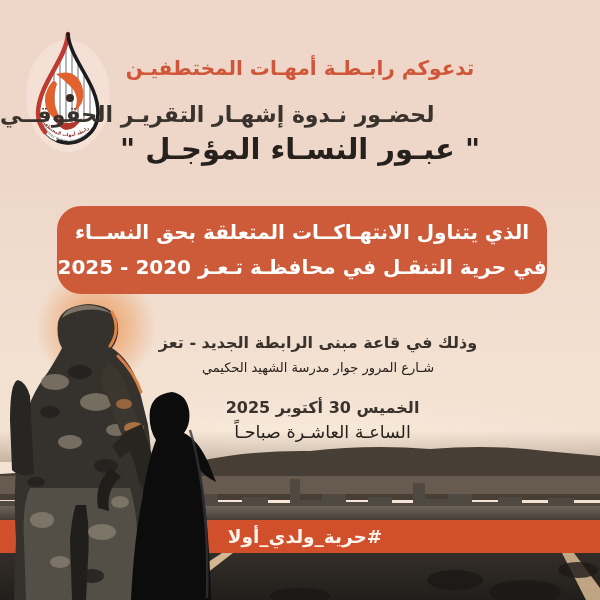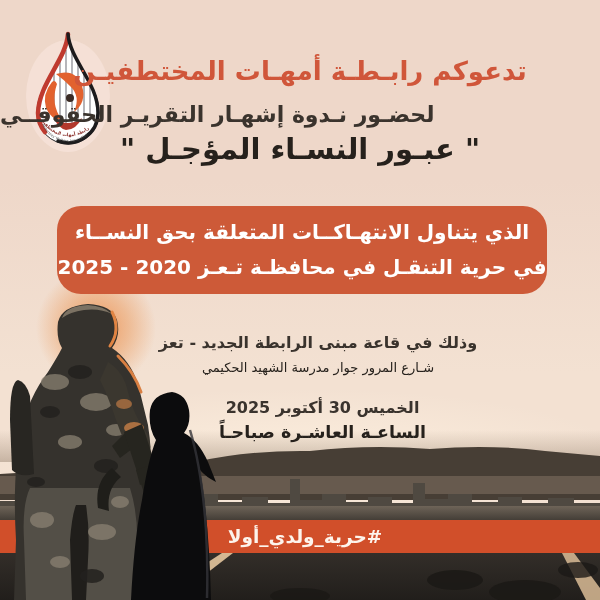--- a/index.html
+++ b/index.html
@@ -6,38 +6,38 @@
   *{box-sizing:border-box;}
   #poster{
     position:relative;width:600px;height:600px;overflow:hidden;
     font-family:"DejaVu Sans",sans-serif;
     background:linear-gradient(180deg,var(--bg-top) 0%,var(--bg-top) 30%,var(--bg-mid) 62%,var(--bg-mid) 100%);
   }
   .abs{position:absolute;}
   .rtl{direction:rtl;unicode-bidi:plaintext;}
   
   .invite-line{top:56px;left:0;width:600px;text-align:center;
-    font-size:26px;font-weight:700;color:var(--accent-text);letter-spacing:-0.5px;}
+    font-size:20px;font-weight:700;color:var(--accent-text);letter-spacing:-0.5px;}
   .occasion-line{top:102px;left:0;width:600px;text-align:left;
     font-size:22px;font-weight:600;color:var(--ink-soft);}
   .report-title{top:132px;left:0;width:600px;text-align:center;
     font-size:29px;font-weight:800;color:var(--ink);}
   
   .banner{top:206px;left:57px;width:490px;height:88px;border-radius:24px;
     background:var(--accent-box);display:flex;flex-direction:column;
     justify-content:center;align-items:center;gap:2px;}
   .banner div{width:100%;text-align:center;color:#fff;
     font-size:20px;font-weight:700;line-height:33px;}
   
   .venue-block{top:331px;left:0;width:600px;padding-left:36px;text-align:center;}
   .venue-block .l1{font-size:16px;font-weight:600;color:var(--ink-soft);line-height:24px;}
   .venue-block .l2{font-size:13px;font-weight:400;color:var(--ink);line-height:25px;}
   .schedule-block{top:396px;left:0;width:600px;padding-left:45px;text-align:center;}
   .schedule-block .l1{font-size:16px;font-weight:700;color:var(--ink-soft);line-height:24px;}
-  .schedule-block .l2{font-size:17.5px;font-weight:700;color:var(--ink);line-height:25px;}
+  .schedule-block .l2{font-size:17.5px;font-weight:400;color:var(--ink);line-height:25px;}
   
   .hashtag-line{top:526px;left:0;width:600px;padding-left:10px;text-align:center;
     font-size:18.5px;font-weight:700;color:#fdf4ec;z-index:3;letter-spacing:.5px;}
   
   #scene{top:0;left:0;z-index:1;}
   #logo{top:26px;left:24px;z-index:2;}
   .txt{z-index:2;}
 </style>
 </head>
 <body>

